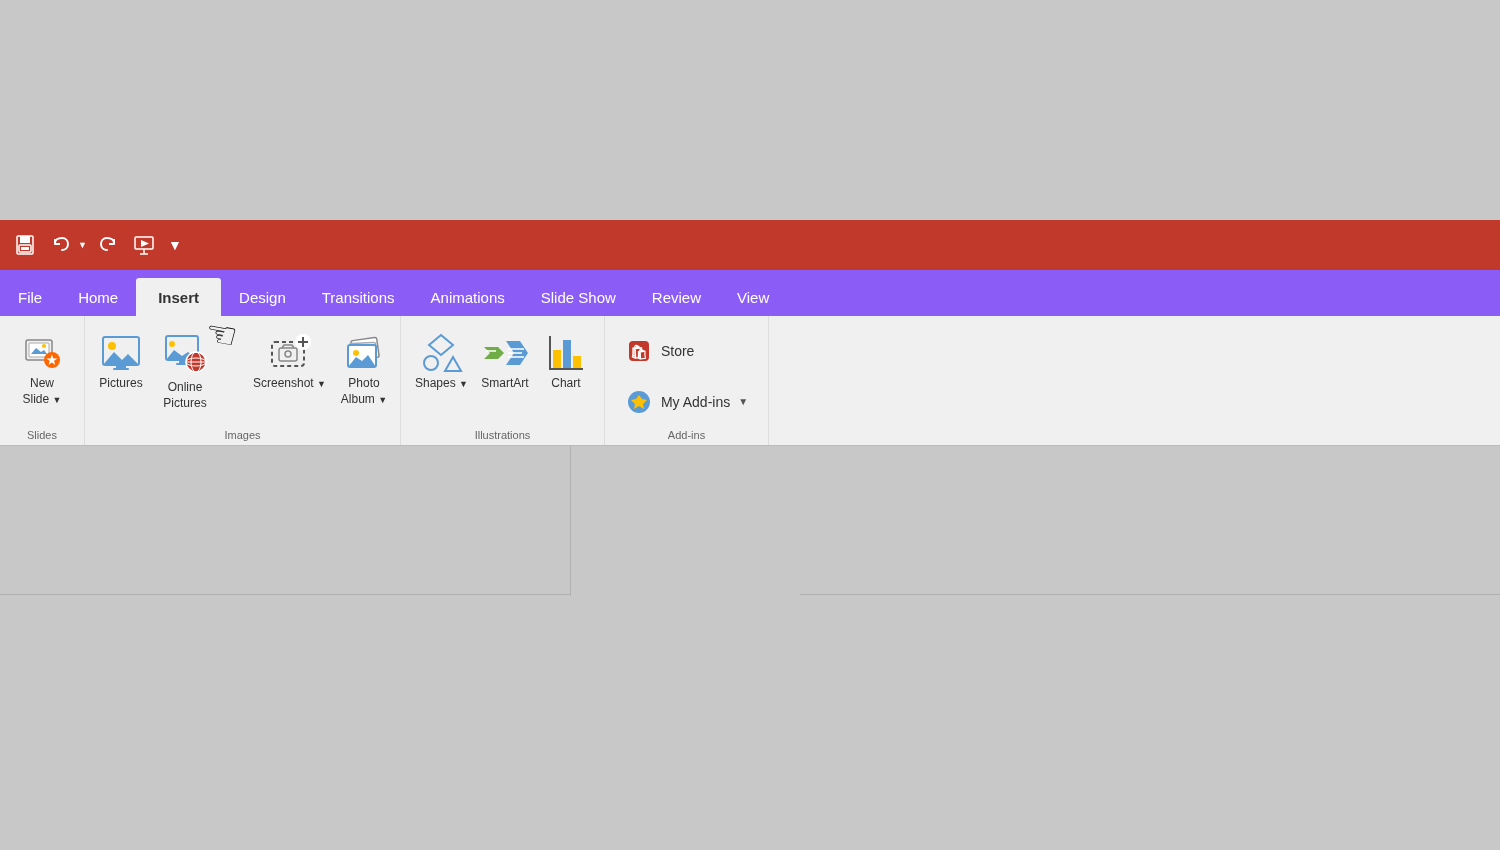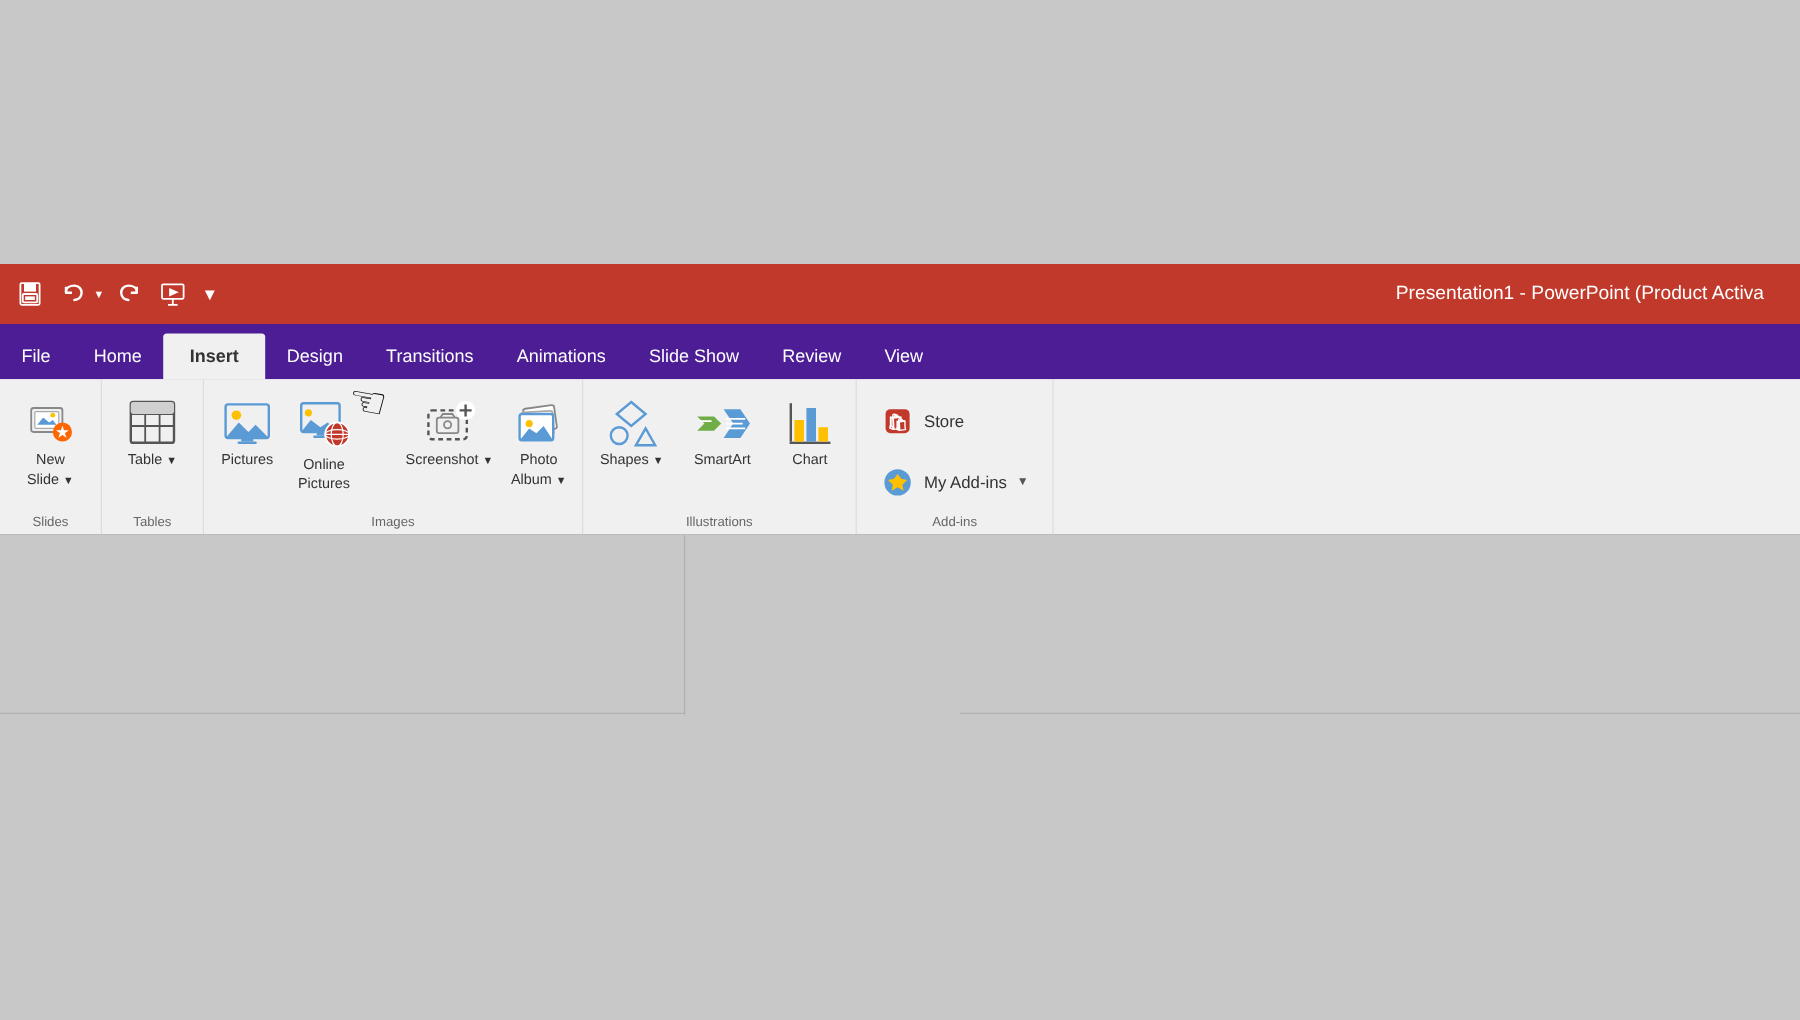--- a/index.html
+++ b/index.html
@@ -46,24 +46,23 @@
     <svg width="22" height="22" viewBox="0 0 22 22" fill="none">
       <rect x="2" y="3" width="18" height="12" rx="1" stroke="white" stroke-width="1.5"></rect>
       <line x1="11" y1="15" x2="11" y2="20" stroke="white" stroke-width="1.5"></line>
       <line x1="7" y1="20" x2="15" y2="20" stroke="white" stroke-width="1.5"></line>
       <polygon points="8,6 8,13 16,9.5" fill="white"></polygon>
     </svg>
   </div>
 
   <div style="color:white;width:20px;height:30px;display:flex;align-items:center;justify-content:center;cursor:pointer;font-size:14px;">▼</div>
 
-  <div style="position:absolute;right:30px;color:white;font-size:16px;font-weight:400;">Presentation1 - PowerPoint (Product Activa</div>
-</div>
-
-<div style="position:absolute;top:270px;left:0;right:0;background:#4c1d95;height:46px;display:flex;align-items:flex-end;">
+</div>
+
+<div style="position:absolute;top:270px;left:0;right:0;background:#8b5cf6;height:46px;display:flex;align-items:flex-end;">
   <div style="padding:8px 18px;color:white;font-size:15px;cursor:pointer;height:38px;display:flex;align-items:center;">File</div>
   <div style="padding:8px 18px;color:white;font-size:15px;cursor:pointer;height:38px;display:flex;align-items:center;">Home</div>
   <div style="padding:8px 22px;color:#333;font-size:15px;font-weight:600;cursor:pointer;height:38px;display:flex;align-items:center;background:#f0f0f0;border-radius:3px 3px 0 0;">Insert</div>
   <div style="padding:8px 18px;color:white;font-size:15px;cursor:pointer;height:38px;display:flex;align-items:center;">Design</div>
   <div style="padding:8px 18px;color:white;font-size:15px;cursor:pointer;height:38px;display:flex;align-items:center;">Transitions</div>
   <div style="padding:8px 18px;color:white;font-size:15px;cursor:pointer;height:38px;display:flex;align-items:center;">Animations</div>
   <div style="padding:8px 18px;color:white;font-size:15px;cursor:pointer;height:38px;display:flex;align-items:center;">Slide Show</div>
   <div style="padding:8px 18px;color:white;font-size:15px;cursor:pointer;height:38px;display:flex;align-items:center;">Review</div>
   <div style="padding:8px 18px;color:white;font-size:15px;cursor:pointer;height:38px;display:flex;align-items:center;">View</div>
 </div>
@@ -86,38 +85,20 @@
             <circle cx="32" cy="30" r="8" fill="#ff6600"></circle>
             <text x="32" y="34" text-anchor="middle" font-size="12" fill="white" font-weight="bold">★</text>
           </svg>
         </div>
         <div style="font-size:12px;color:#333;text-align:center;line-height:1.3;">New<br>Slide <span style="font-size:9px;">▼</span></div>
       </div>
     </div>
     <div style="font-size:11px;color:#666;padding:2px 0 4px;text-align:center;">Slides</div>
   </div>
 
-  <div style="display:flex;flex-direction:column;align-items:center;padding:4px 10px 0;border-right:1px solid #ddd;">
-    <div style="flex:1;display:flex;align-items:flex-start;padding-top:4px;">
-      <div style="display:flex;flex-direction:column;align-items:center;padding:4px 8px;cursor:pointer;border-radius:3px;min-width:54px;">
-        <div style="width:48px;height:48px;display:flex;align-items:center;justify-content:center;">
-          <svg width="40" height="38" viewBox="0 0 40 38">
-            <rect x="2" y="2" width="36" height="34" rx="2" fill="none" stroke="#555" stroke-width="2"></rect>
-            <line x1="2" y1="12" x2="38" y2="12" stroke="#555" stroke-width="1.5"></line>
-            <line x1="2" y1="22" x2="38" y2="22" stroke="#555" stroke-width="1.5"></line>
-            <line x1="14" y1="2" x2="14" y2="36" stroke="#555" stroke-width="1.5"></line>
-            <line x1="26" y1="2" x2="26" y2="36" stroke="#555" stroke-width="1.5"></line>
-            <rect x="2" y="2" width="36" height="10" rx="2" fill="#d0d0d0"></rect>
-          </svg>
-        </div>
-        <div style="font-size:12px;color:#333;text-align:center;line-height:1.3;">Table <span style="font-size:9px;">▼</span></div>
-      </div>
-    </div>
-    <div style="font-size:11px;color:#666;padding:2px 0 4px;text-align:center;">Tables</div>
-  </div>
 
   <div style="display:flex;flex-direction:column;align-items:center;padding:4px 6px 0;border-right:1px solid #ddd;">
     <div style="flex:1;display:flex;align-items:flex-start;padding-top:4px;gap:2px;">
 
       <div style="display:flex;flex-direction:column;align-items:center;padding:4px 6px;cursor:pointer;border-radius:3px;min-width:54px;">
         <div style="width:48px;height:48px;display:flex;align-items:center;justify-content:center;">
           <svg width="42" height="40" viewBox="0 0 42 40">
             <rect x="3" y="5" width="36" height="28" rx="2" fill="none" stroke="#5b9bd5" stroke-width="2"></rect>
             <circle cx="12" cy="14" r="4" fill="#ffc000"></circle>
             <polygon points="3,33 14,20 22,28 28,22 39,33" fill="#5b9bd5"></polygon>
@@ -180,21 +161,21 @@
           </svg>
         </div>
         <div style="font-size:12px;color:#333;text-align:center;line-height:1.3;">Photo<br>Album <span style="font-size:9px;">▼</span></div>
       </div>
 
     </div>
     <div style="font-size:11px;color:#666;padding:2px 0 4px;text-align:center;">Images</div>
   </div>
 
   <div style="display:flex;flex-direction:column;align-items:center;padding:4px 8px 0;border-right:1px solid #ddd;">
-    <div style="flex:1;display:flex;align-items:flex-start;padding-top:4px;gap:12px;">
+    <div style="flex:1;display:flex;align-items:flex-start;padding-top:4px;gap:0;">
 
       <div style="display:flex;flex-direction:column;align-items:center;padding:4px 6px;cursor:pointer;border-radius:3px;min-width:56px;">
         <div style="width:48px;height:48px;display:flex;align-items:center;justify-content:center;">
           <svg width="44" height="42" viewBox="0 0 44 42">
 
             <polygon points="22,4 34,14 22,24 10,14" fill="none" stroke="#5b9bd5" stroke-width="2"></polygon>
 
             <circle cx="12" cy="32" r="7" fill="none" stroke="#5b9bd5" stroke-width="2"></circle>
 
             <polygon points="26,40 34,26 42,40" fill="none" stroke="#5b9bd5" stroke-width="2"></polygon>

